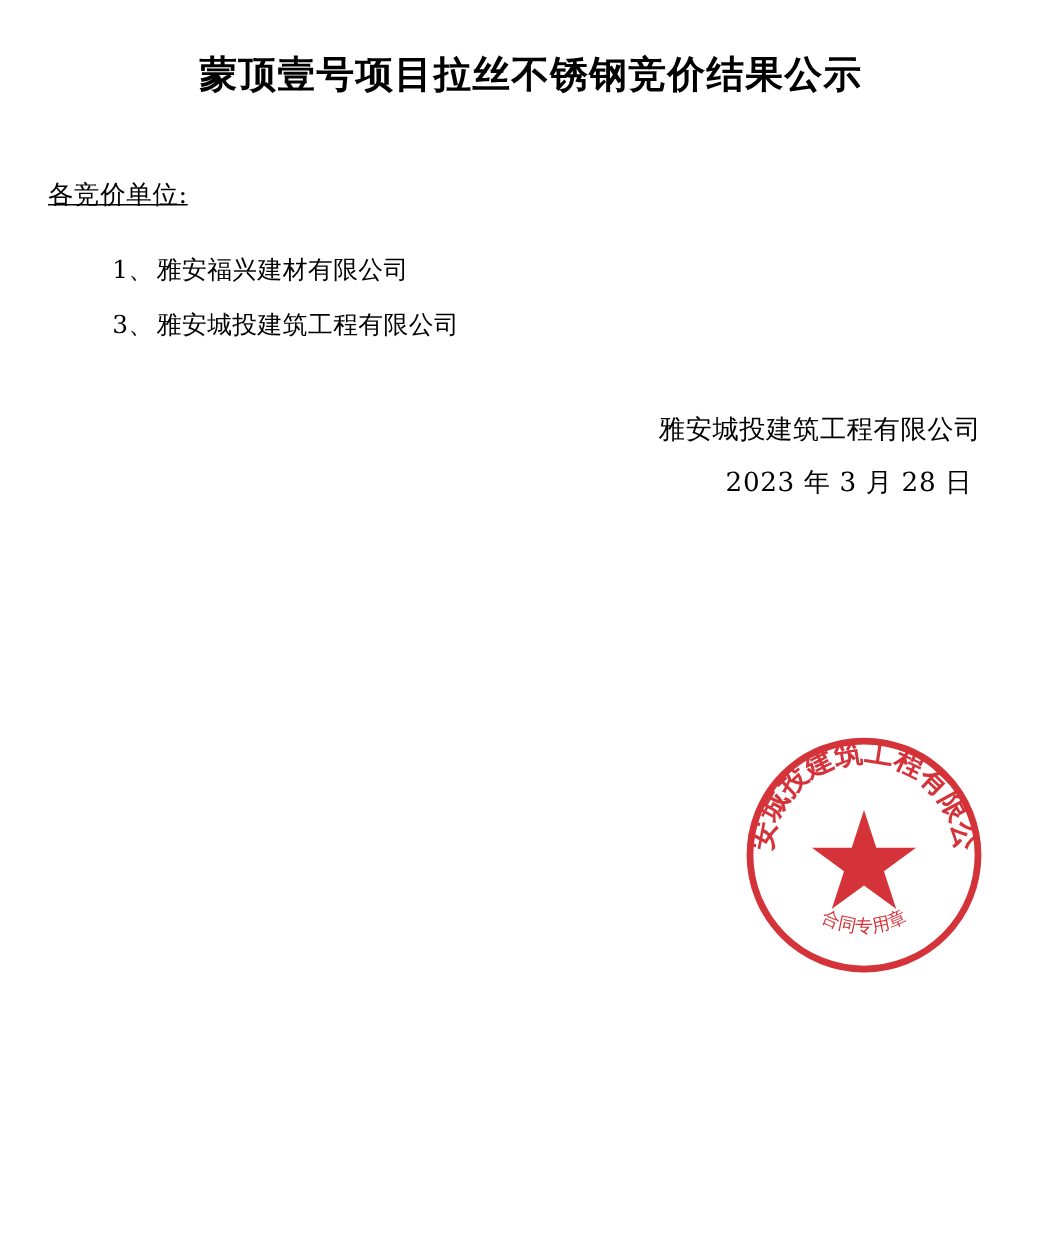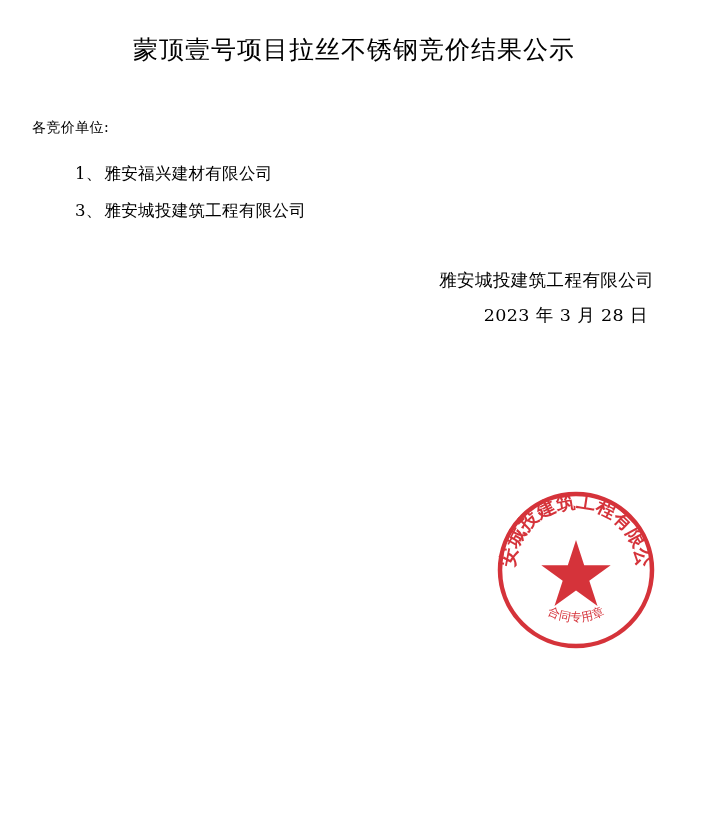--- a/index.html
+++ b/index.html
@@ -18,33 +18,34 @@
   .page {
     position: relative;
     width: 708px;
     height: 822px;
     box-sizing: border-box;
     padding: 0 32px;
   }
   .doc-title {
     text-align: center;
     font-size: 25px;
-    font-weight: normal;
+    font-weight: bold;
     letter-spacing: 1px;
     margin-top: 34px;
     margin-bottom: 0;
     line-height: 1.3;
     font-family: "DejaVu Serif", "Liberation Serif", serif;
   }
   .body-block {
     margin-top: 46px;
-    font-size: 14px;
+    font-size: 17px;
     line-height: 2.05;
     text-align: justify;
     letter-spacing: 0.4px;
+    text-decoration: underline;
   }
   .p {
     margin: 0 0 2px 0;
   }
   .p.indent {
     text-indent: 2em;
   }
   .list {
     margin: 14px 0 6px 0;
     padding: 0;

